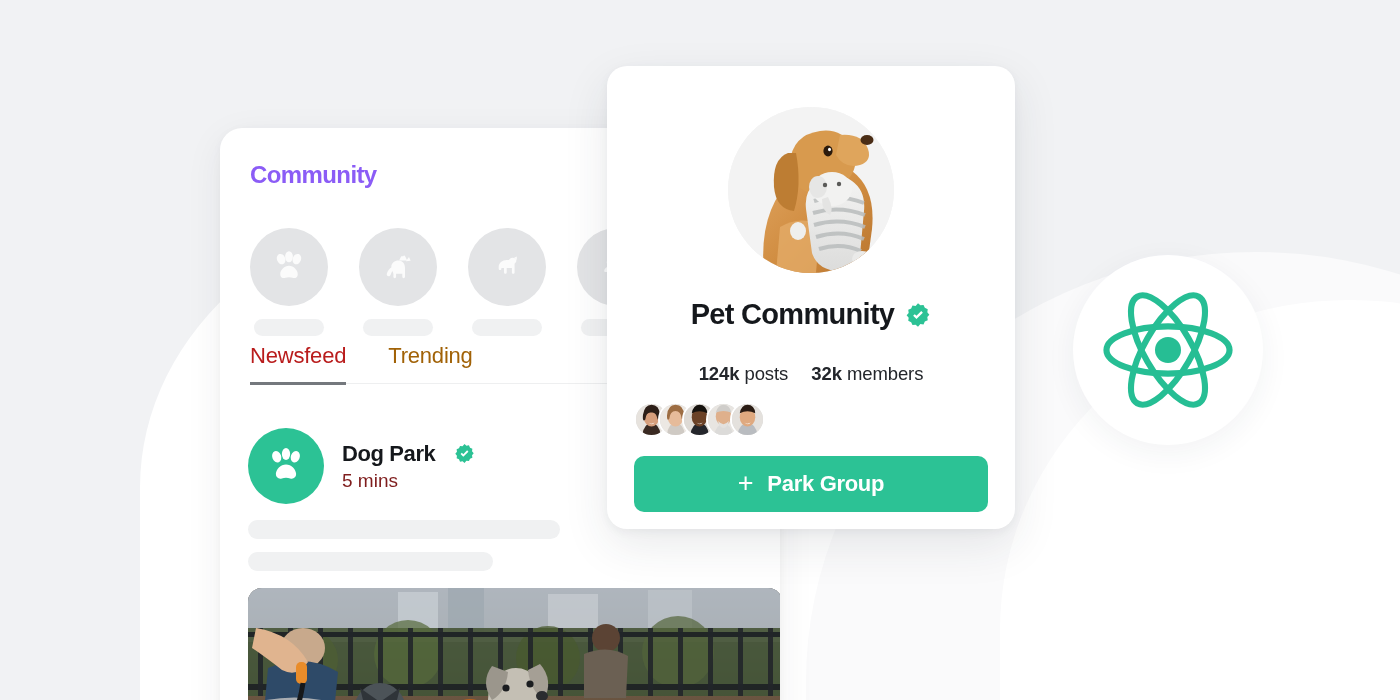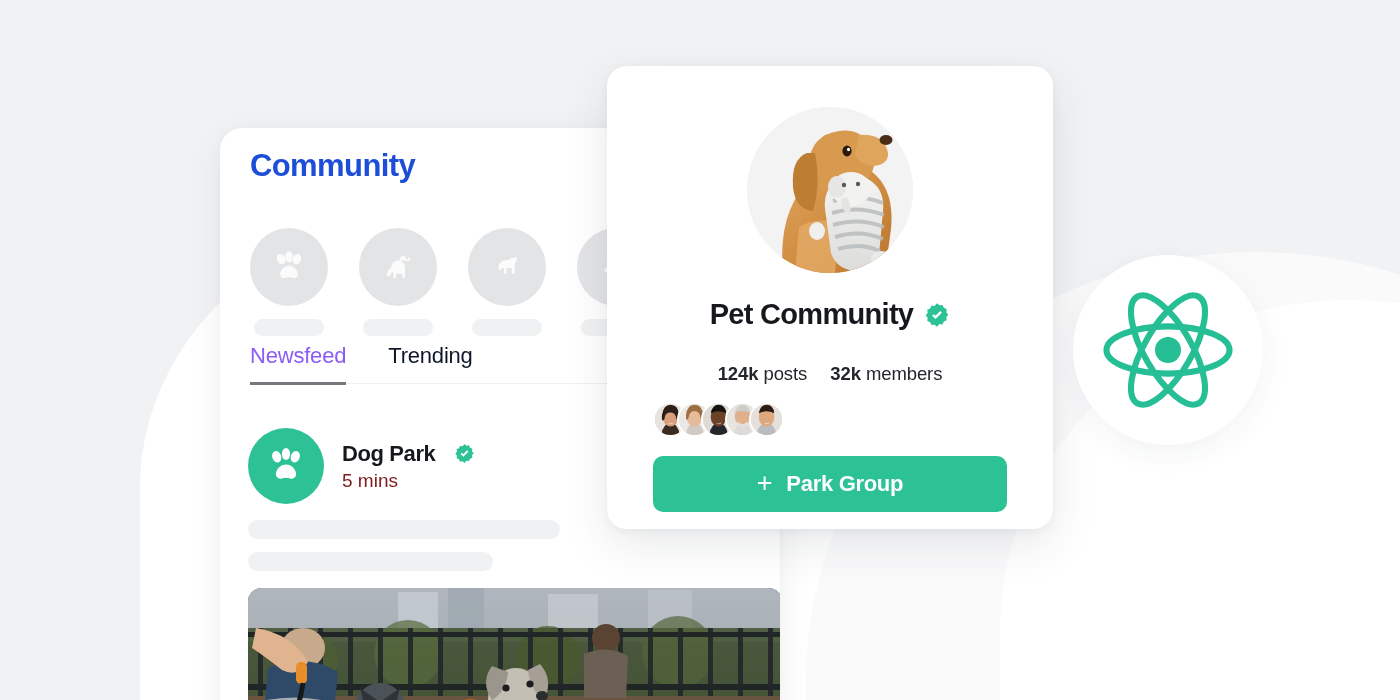--- a/index.html
+++ b/index.html
@@ -62,24 +62,24 @@
     height: 640px;
     background: #ffffff;
     border-radius: 22px;
     box-shadow: 0 10px 38px rgba(40,45,60,0.065), 0 2px 8px rgba(40,45,60,0.04);
     overflow: hidden;
   }
 
   .community-title {
     position: absolute;
     left: 30px;
-    top: 20px;
-    font-size: 31px;
+    top: 33px;
+    font-size: 24px;
     font-weight: bold;
-    color: #1d4ed8;
+    color: #8b5cf6;
     letter-spacing: -0.6px;
   }
 
   
   .stories {
     position: absolute;
     left: 30px;
     top: 100px;
     display: flex;
     gap: 31px;
@@ -113,26 +113,26 @@
     position: absolute;
     left: 30px;
     top: 215px;
     width: 530px;
     display: flex;
     gap: 42px;
     border-bottom: 1.5px solid #eeeff0;
   }
   .tab {
     font-size: 22px;
-    color: #0f172a;
+    color: #a16207;
     padding-bottom: 14px;
     letter-spacing: -0.2px;
     position: relative;
   }
-  .tab.active { color: #8b5cf6; }
+  .tab.active { color: #b91c1c; }
   .tab.active::after {
     content: "";
     position: absolute;
     left: 0; right: 0; bottom: -1.5px;
     height: 2.5px;
     background: #74787d;
   }
 
   
   .post-head {
@@ -187,21 +187,21 @@
     overflow: hidden;
     background: #4a4035;
   }
   .post-photo svg { display:block; width: 100%; height: 100%; }
 
   
   .pet-card {
     position: absolute;
     left: 607px;
     top: 66px;
-    width: 446px;
+    width: 408px;
     height: 463px;
     background: #ffffff;
     border-radius: 20px;
     box-shadow: 0 16px 46px rgba(40,45,60,0.10), 0 3px 10px rgba(40,45,60,0.05);
     display: flex;
     flex-direction: column;
     align-items: center;
     padding-top: 41px;
   }
 

